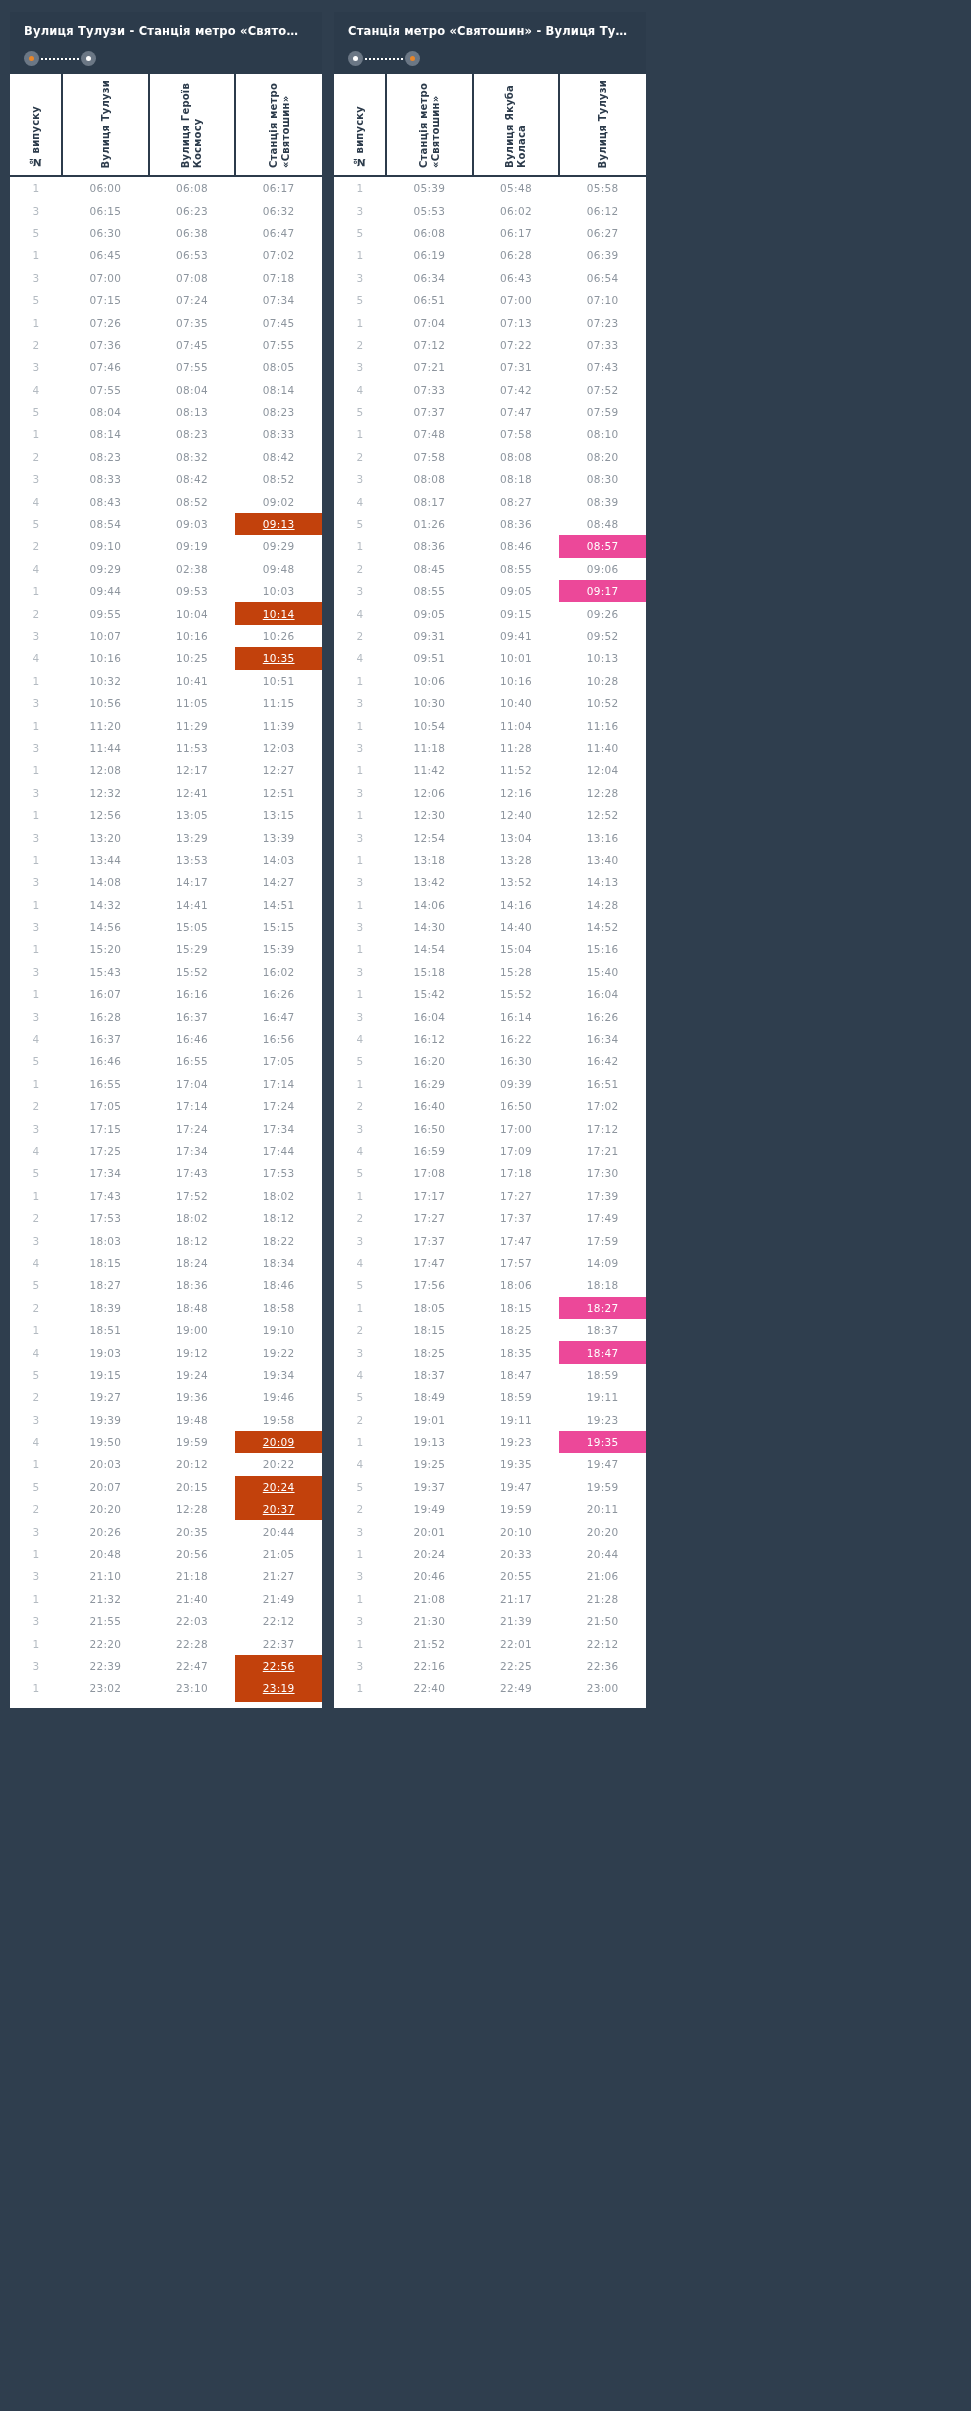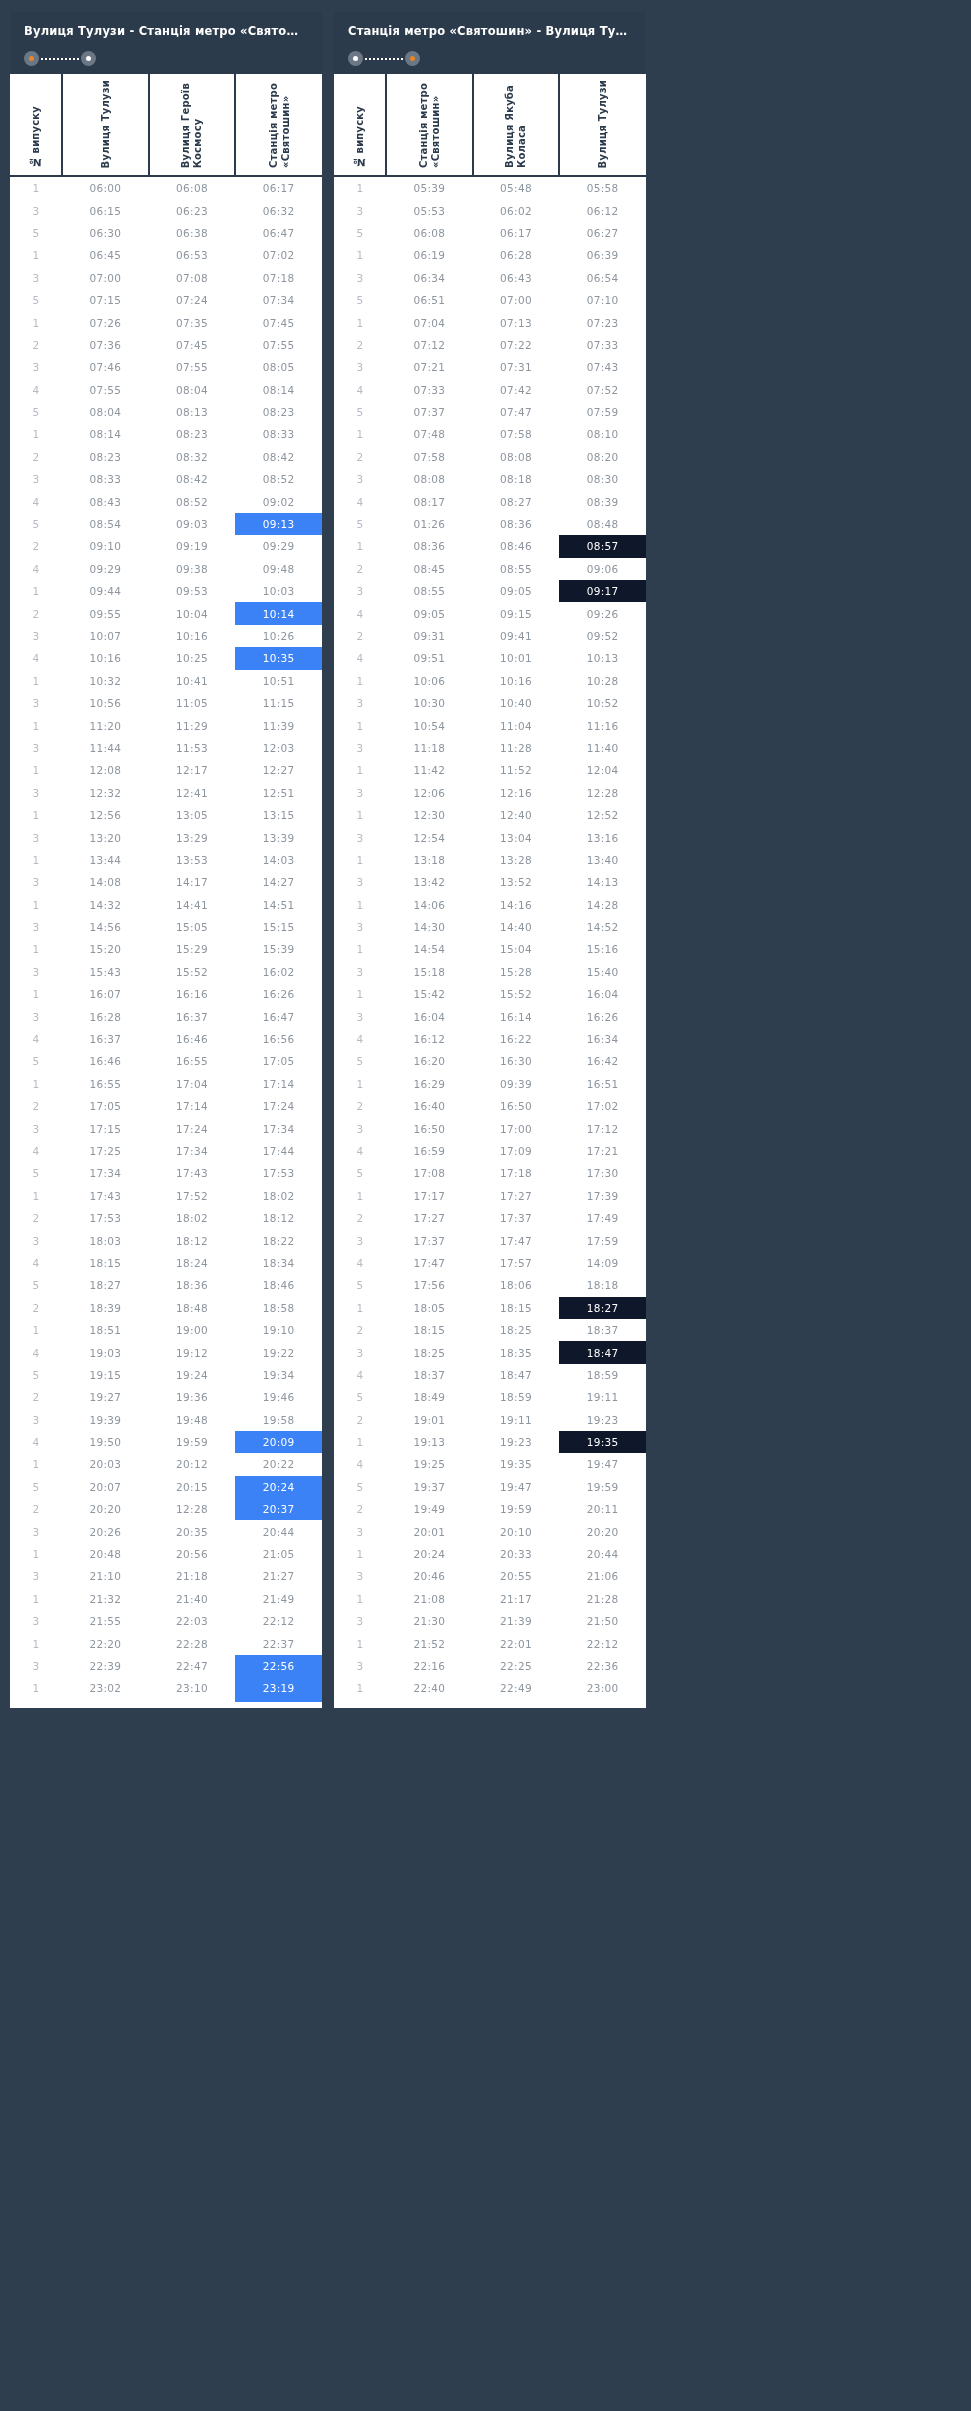--- a/index.html
+++ b/index.html
@@ -107,25 +107,26 @@
     color: #9aa3ac;
     text-align: center;
     padding: 0;
     border: none;
     font-variant-numeric: tabular-nums;
     letter-spacing: 0.3px;
   }
   tbody td.timecell { color: #8d959e; }
   tbody td.num { color: #b4bbc2; }
   tbody td.hl-blue {
-    background: #3b82f6;
+    background: #c2410c;
     color: #ffffff;
+    text-decoration: underline;
   }
   tbody td.hl-orange {
-    background: #0f172a;
+    background: #ec4899;
     color: #ffffff;
     margin-left: 11px;
   }
   tbody tr:last-child td { padding-bottom: 2px; }
   .tbody-wrap { padding-bottom: 6px; }
 </style>
 </head>
 <body>
 
 <div id="page">
@@ -268,21 +269,21 @@
             </tr>
             <tr>
               <td class="num">2</td>
               <td class="timecell">09:10</td>
               <td class="timecell">09:19</td>
               <td class="timecell">09:29</td>
             </tr>
             <tr>
               <td class="num">4</td>
               <td class="timecell">09:29</td>
-              <td class="timecell">09:38</td>
+              <td class="timecell">02:38</td>
               <td class="timecell">09:48</td>
             </tr>
             <tr>
               <td class="num">1</td>
               <td class="timecell">09:44</td>
               <td class="timecell">09:53</td>
               <td class="timecell">10:03</td>
             </tr>
             <tr>
               <td class="num">2</td>

